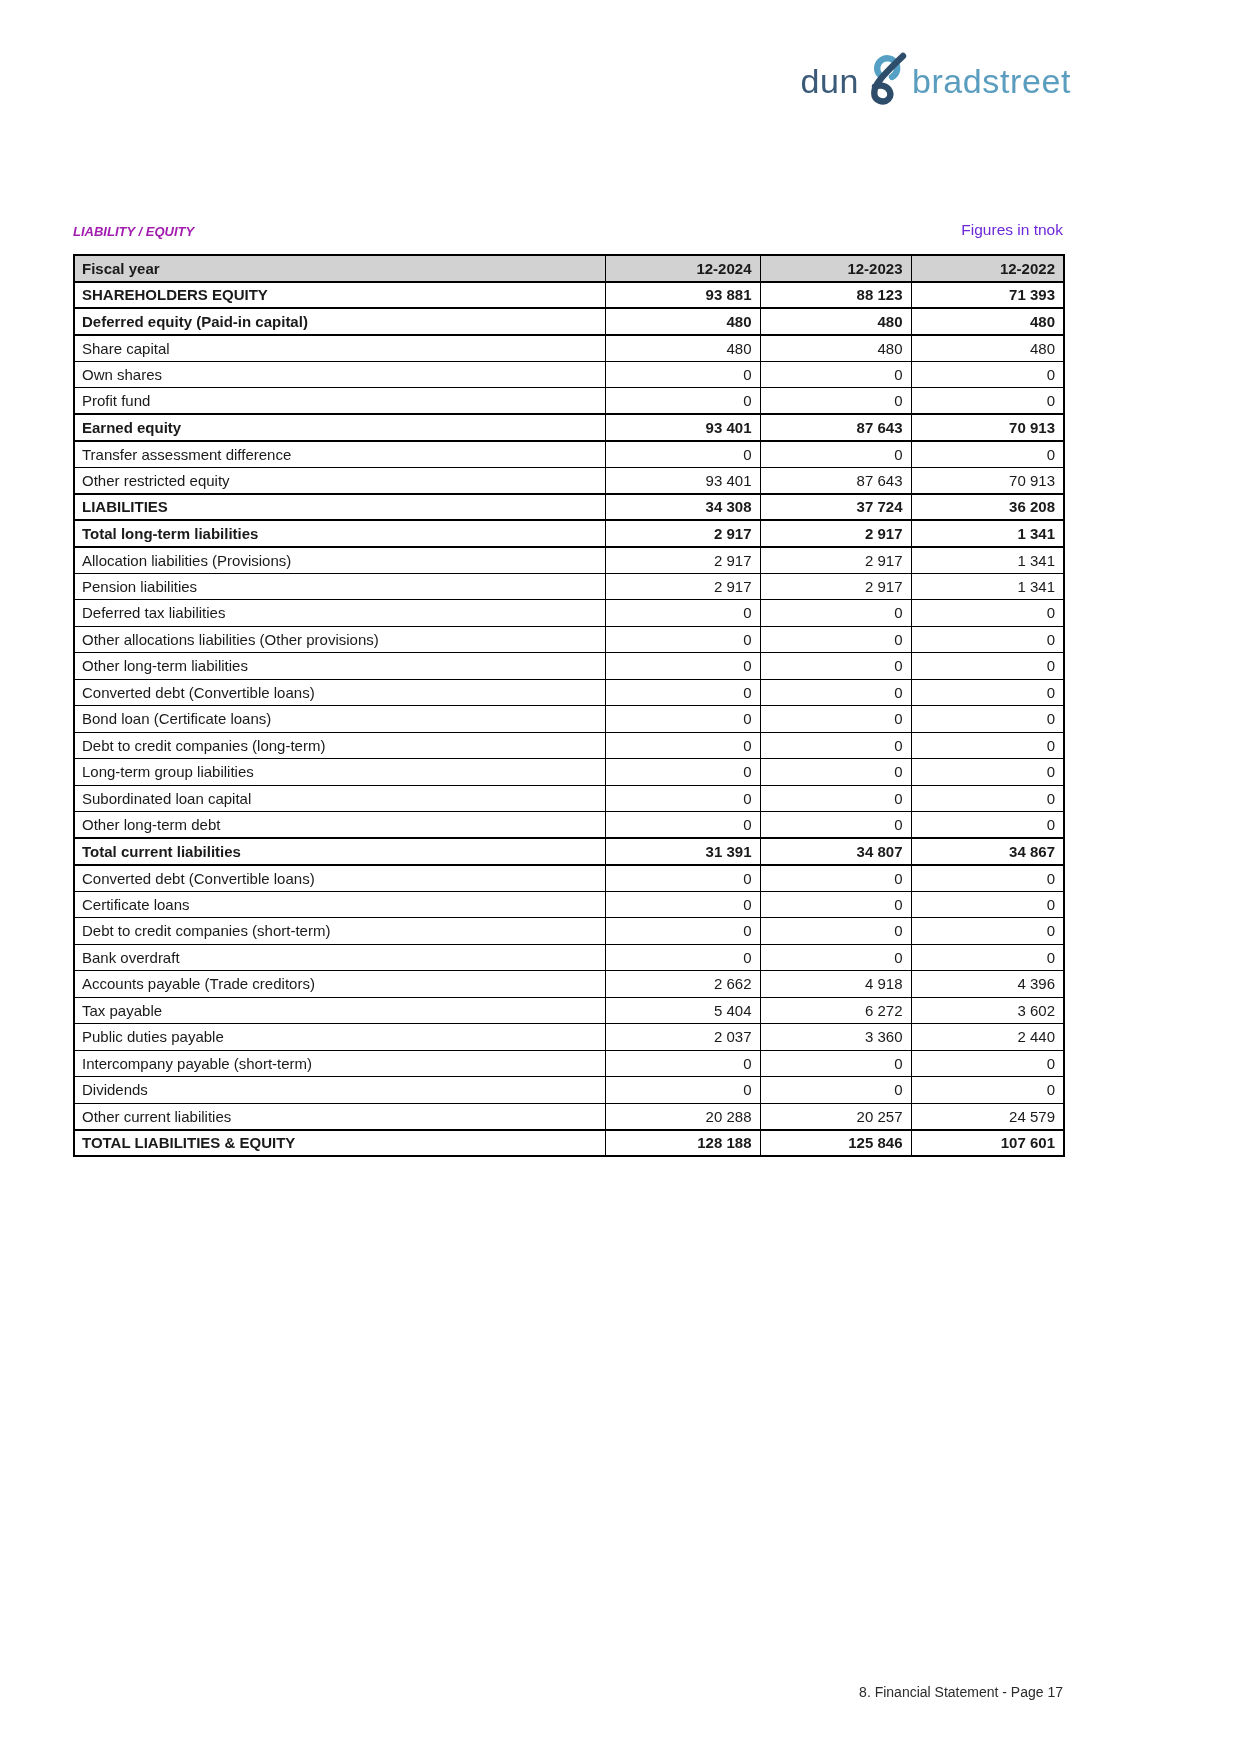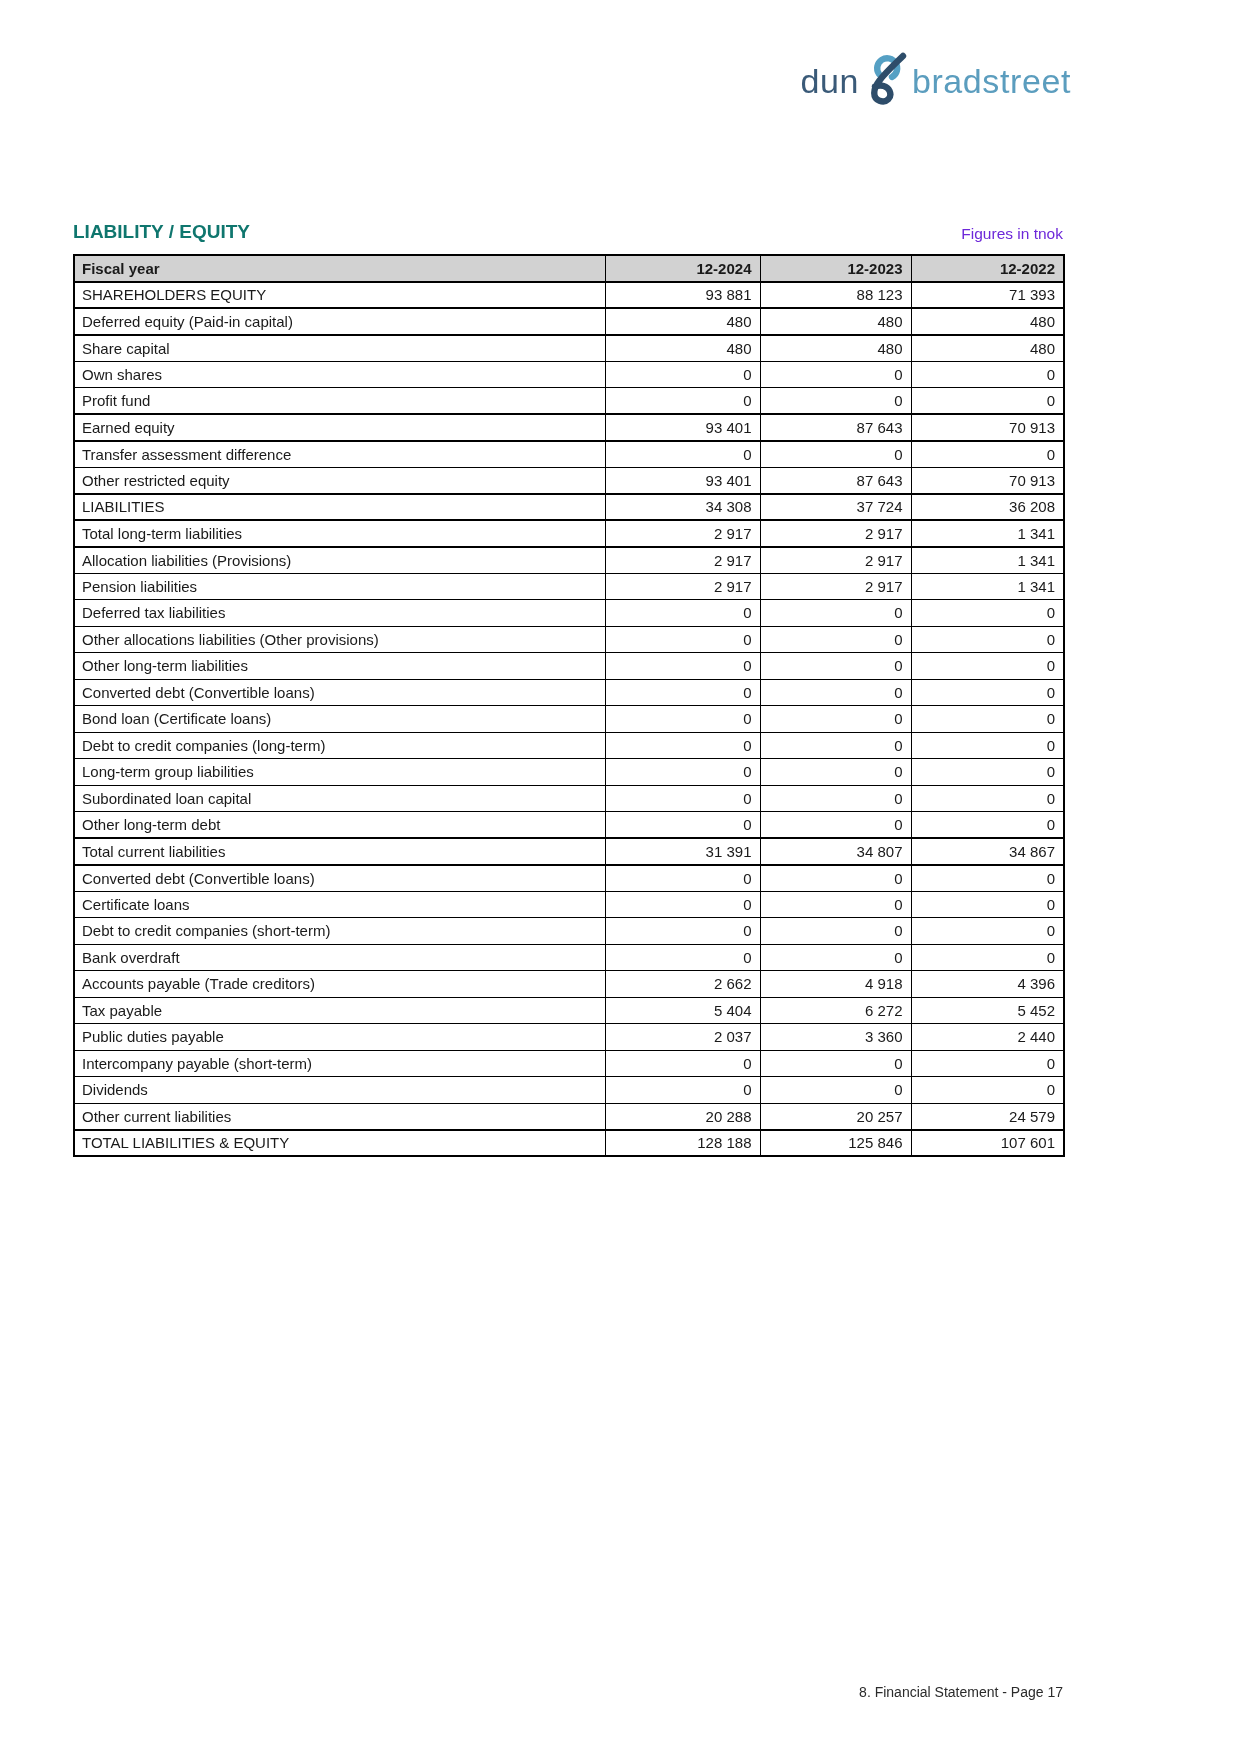--- a/index.html
+++ b/index.html
@@ -27,21 +27,21 @@
   .logo .bradstreet { color: var(--logo-light, #5b9dbe); }
   .logo svg { margin: 0 3px -6px 4px; }
 
   .title-row {
     position: absolute;
     top: 221px; left: 73px; width: 990px;
     display: flex;
     justify-content: space-between;
     align-items: flex-end;
   }
-  .page-title { font-size: 19px; font-weight: bold; color: #0f766e; }
+  .page-title { font-size: 13px; font-weight: bold; color: #a21caf; font-style: italic; }
   .unit-note  { font-size: 15.5px; font-weight: 400; color: #6d28d9; }
 
   table.fin {
     position: absolute;
     top: 254px; left: 73px;
     width: 990px;
     border-collapse: collapse;
     table-layout: fixed;
     border: 2px solid #000;
   }
@@ -54,21 +54,21 @@
     white-space: nowrap;
   }
   table.fin td.label { text-align: left;  padding-left: 7px;  }
   table.fin td.num   { text-align: right; padding-right: 8px; }
   table.fin tr.hdr td {
     background: var(--header-bg, #d2d2d2);
     font-weight: bold;
     border-bottom: 2px solid #000;
   }
   table.fin tr.bold td {
-    font-weight: normal;
+    font-weight: bold;
     border-top: 2px solid #000;
     border-bottom: 2px solid #000;
   }
   .footer {
     position: absolute;
     top: 1684px; left: 73px; width: 990px;
     text-align: right;
     font-size: 14px;
     color: #2b2b2b;
   }
@@ -265,21 +265,21 @@
       <tr>
         <td class="label">Accounts payable (Trade creditors)</td>
         <td class="num">2 662</td>
         <td class="num">4 918</td>
         <td class="num">4 396</td>
       </tr>
       <tr>
         <td class="label">Tax payable</td>
         <td class="num">5 404</td>
         <td class="num">6 272</td>
-        <td class="num">5 452</td>
+        <td class="num">3 602</td>
       </tr>
       <tr>
         <td class="label">Public duties payable</td>
         <td class="num">2 037</td>
         <td class="num">3 360</td>
         <td class="num">2 440</td>
       </tr>
       <tr>
         <td class="label">Intercompany payable (short-term)</td>
         <td class="num">0</td>

